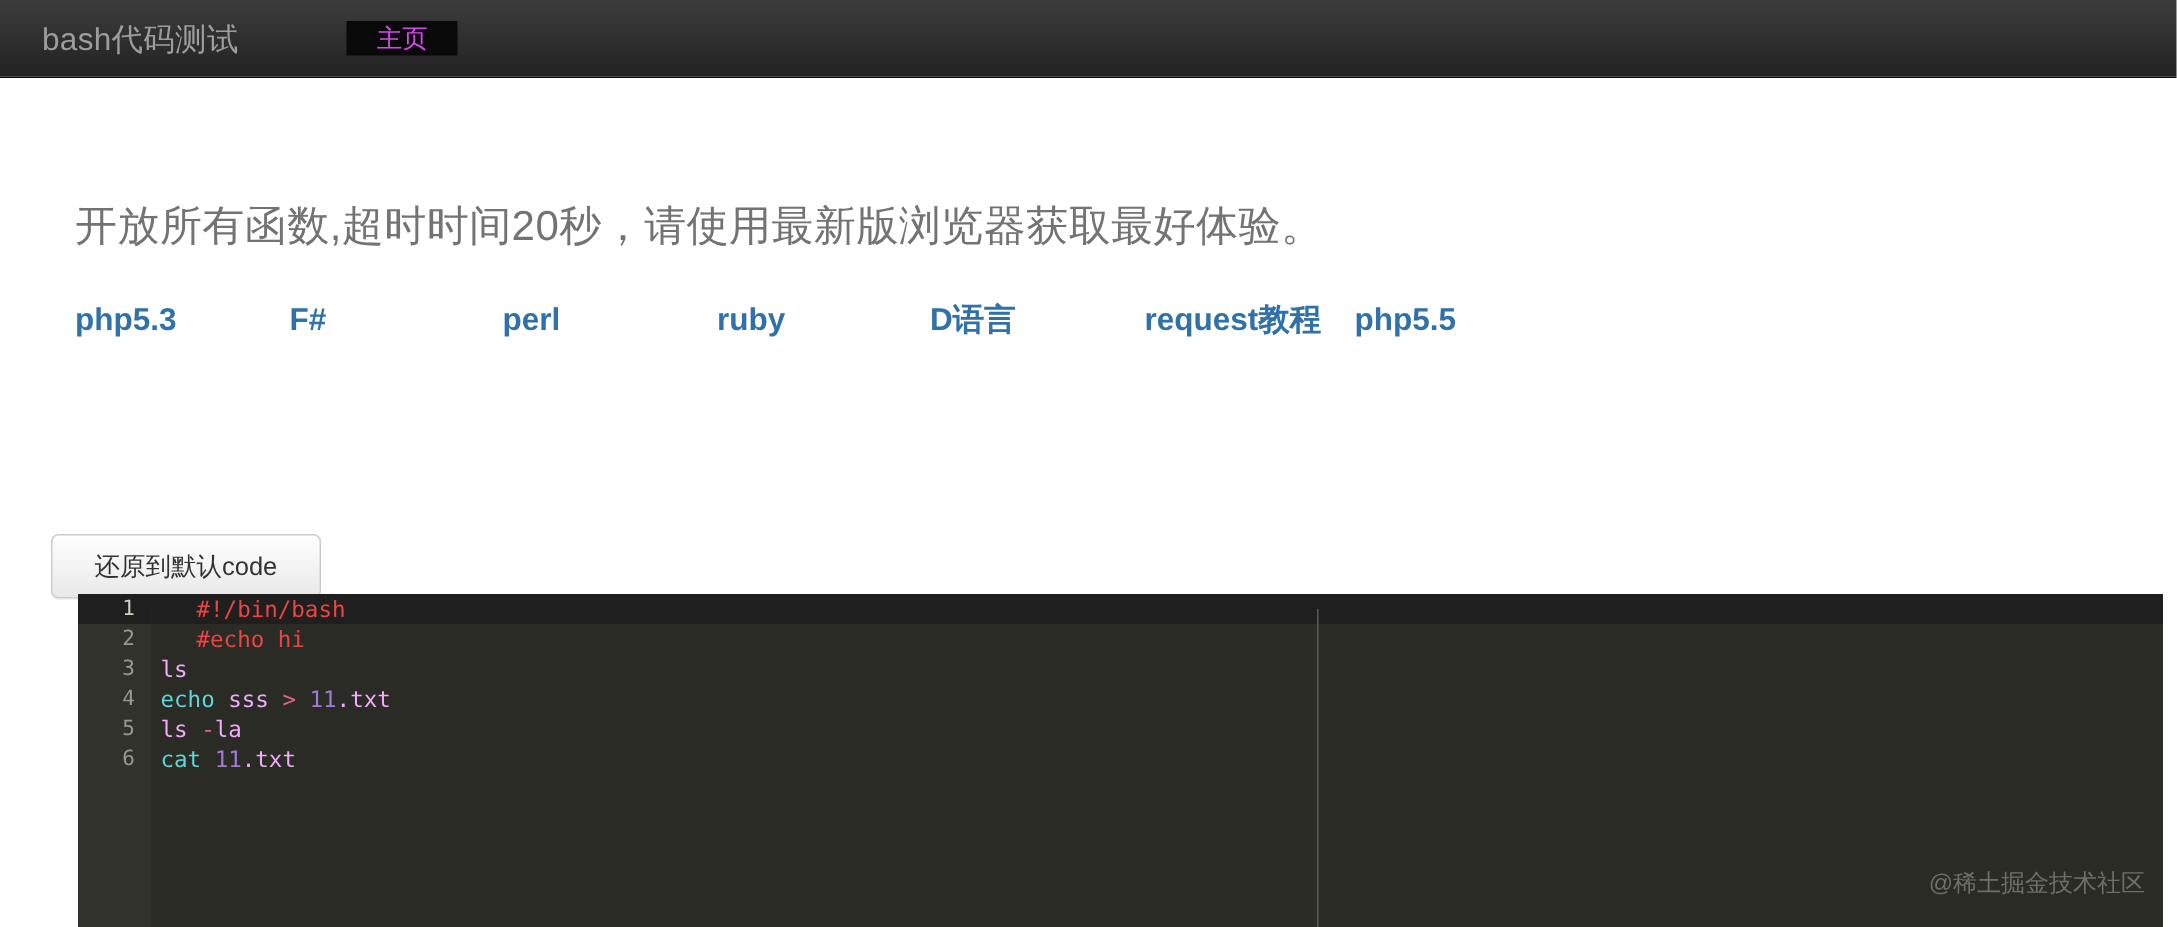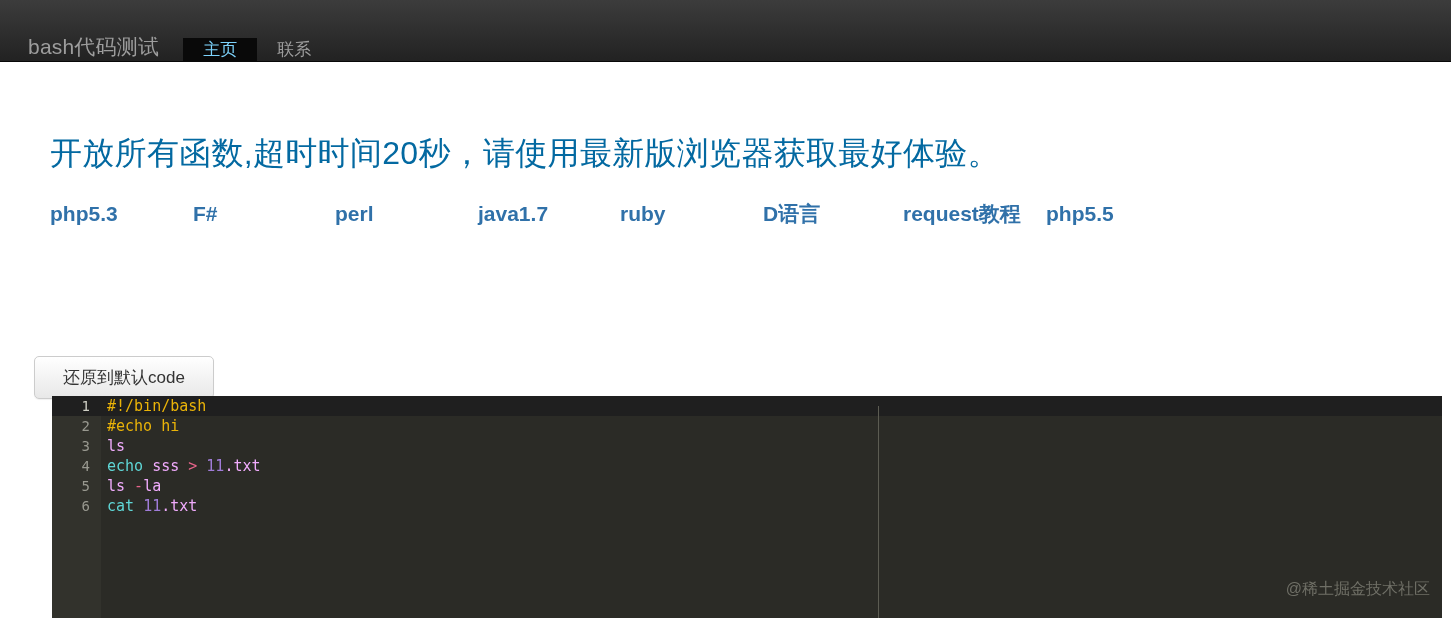--- a/index.html
+++ b/index.html
@@ -9,25 +9,25 @@
     overflow: hidden;
     background: #ffffff;
     font-family: "Liberation Sans", "DejaVu Sans", sans-serif;
   }
 
   
   .navbar {
     position: absolute;
     top: 0; left: 0;
     width: 1451px;
-    height: 62px;
+    height: 52px;
     background: linear-gradient(to bottom, #3c3c3c 0%, #222222 100%);
     border-bottom: 1px solid #080808;
     display: flex;
-    align-items: flex-end;
+    align-items: center;
   }
   .brand {
     display: flex;
     align-items: center;
     padding: 0 24px 0 28px;
     font-size: 21px;
     color: #9d9d9d;
     letter-spacing: .2px;
     text-decoration: none;
     white-space: nowrap;
@@ -36,36 +36,37 @@
   .nav-item {
     display: flex;
     align-items: center;
     padding: 0 20px;
     font-size: 17px;
     color: #9d9d9d;
     text-decoration: none;
     white-space: nowrap;
   }
   .nav-item.active {
-    color: #7dd3fc;
+    color: #d946ef;
     background: #090909;
+    margin-left: 48px;
   }
 
   
   .main {
     position: absolute;
     top: 62px; left: 0;
     width: 1451px;
   }
   .headline {
     position: absolute;
     left: 50px;
     top: 70px;
-    font-size: 32px;
-    color: #0369a1;
+    font-size: 28px;
+    color: #737373;
     white-space: nowrap;
     letter-spacing: .3px;
   }
 
   
   .lang-grid {
     position: absolute;
     left: 50px;
     top: 138px;
     width: 1380px;
@@ -153,21 +154,21 @@
   }
   .code-line.active { background: #1f1f1f; }
   .ruler {
     position: absolute;
     left: 826px;
     top: 10px;
     width: 1px;
     height: 212px;
     background: #5c5c52;
   }
-  .tok-comment { color: #eab308; }
+  .tok-comment { color: #ef4444; margin-left: 24px; }
   .tok-builtin { color: #5fd7d7; }
   .tok-plain    { color: #f0abfc; }
   .tok-op       { color: #e6648a; }
   .tok-num      { color: #a07cd8; }
   .watermark {
     position: absolute;
     right: 12px;
     bottom: 18px;
     font-size: 16px;
     color: #6f6f66;
@@ -182,33 +183,31 @@
     background: #ffffff;
   }
 </style>
 </head>
 <body>
 
 <div class="navbar">
   <a class="brand" href="#">bash代码测试</a>
   <nav class="nav-links">
     <a class="nav-item active" href="#">主页</a>
-    <a class="nav-item" href="#">联系</a>
   </nav>
 </div>
 
 <div class="main">
 
   <div class="headline">开放所有函数,超时时间20秒，请使用最新版浏览器获取最好体验。</div>
 
   <div class="lang-grid">
       <a class="lang-link" href="#">php5.3</a>
       <a class="lang-link" href="#">F#</a>
       <a class="lang-link" href="#">perl</a>
-      <a class="lang-link" href="#">java1.7</a>
       <a class="lang-link" href="#">ruby</a>
       <a class="lang-link" href="#">D语言</a>
       <a class="lang-link" href="#">request教程</a>
       <a class="lang-link" href="#">php5.5</a>
       <a class="lang-link empty" href="#"></a>
       <a class="lang-link empty" href="#"></a>
       <a class="lang-link empty" href="#"></a>
       <a class="lang-link empty" href="#"></a>
       <a class="lang-link empty" href="#"></a>
       <a class="lang-link empty" href="#"></a>

